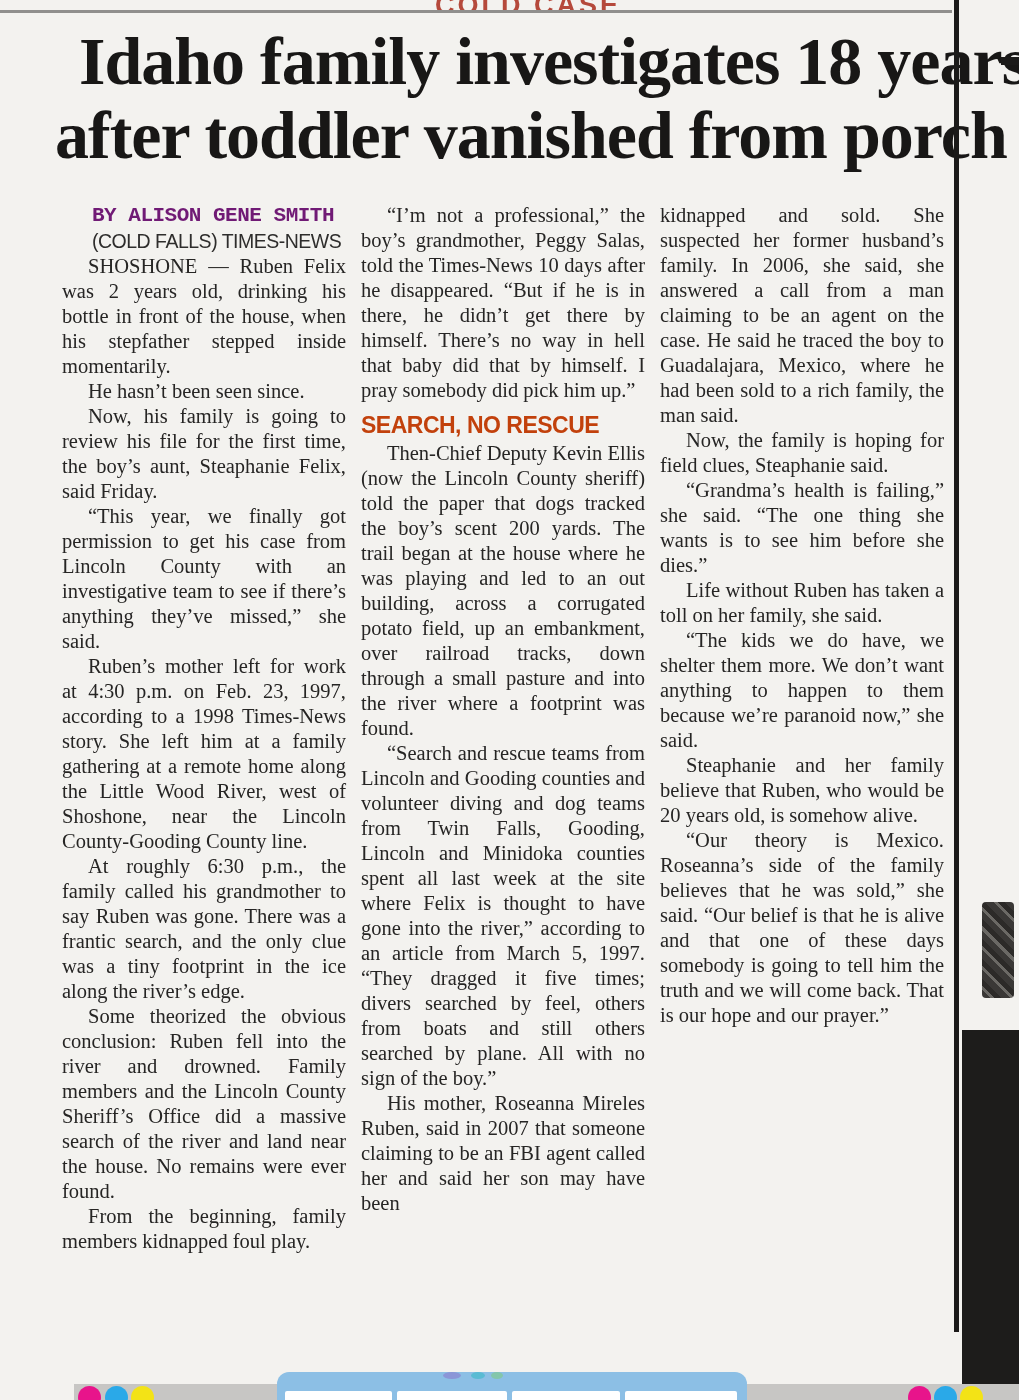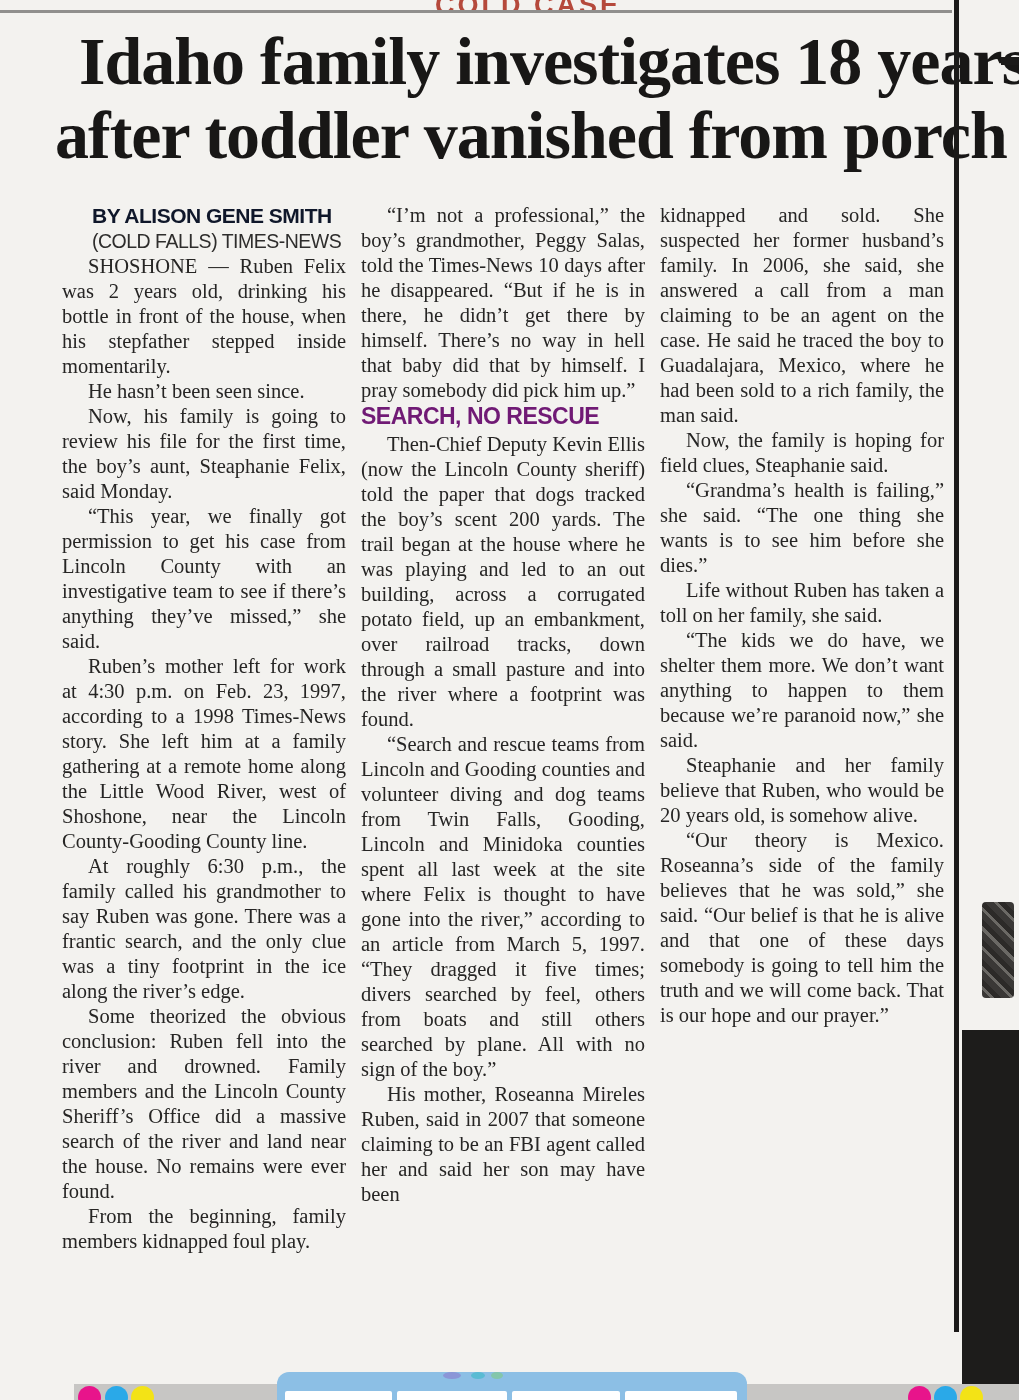--- a/index.html
+++ b/index.html
@@ -18,28 +18,28 @@
             font-family:"Liberation Serif",serif;font-weight:700;color:#181716;
             font-size:68px;line-height:1.09;letter-spacing:-1px;}
   .headline .hl1{display:block;padding-left:24px;white-space:nowrap;}
   .headline .hl2{display:block;white-space:nowrap;}
 
   
   .columns{position:absolute;top:203px;left:62px;width:884px;height:1164px;overflow:hidden;
            display:flex;gap:15px;}
   .col{width:284px;flex:0 0 284px;font-size:20.5px;line-height:25px;color:#262524;
        text-align:justify;hyphens:auto;-webkit-hyphens:auto;}
-  .byline{font-family:Liberation Sans, sans-serif;font-weight:bold;font-size:21px;
-          line-height:26px;color:#0f172a;padding-left:30px;letter-spacing:-0.5px;text-align:left;}
+  .byline{font-family:Liberation Mono, monospace;font-weight:bold;font-size:21px;
+          line-height:26px;color:#701a75;padding-left:30px;letter-spacing:-0.5px;text-align:left;}
   .credit{font-family:"Liberation Sans",sans-serif;font-size:19.5px;line-height:25px;
           color:#2e2d2c;padding-left:30px;letter-spacing:-0.5px;text-align:left;}
   .para{margin:0;text-indent:26px;}
   .para.no-indent{text-indent:0;}
-  .subhead{margin:0 0 3px 0;font-family:"Liberation Sans",sans-serif;font-weight:bold;
-           font-size:23px;line-height:26px;letter-spacing:-0.5px;color:#701a75;text-align:left;}
+  .subhead{margin:9px 0 3px 0;font-family:"Liberation Sans",sans-serif;font-weight:bold;
+           font-size:23px;line-height:26px;letter-spacing:-0.5px;color:#c2410c;text-align:left;}
 
   
   .v-rule{position:absolute;left:954px;top:0;width:5px;height:1332px;background:#1b1a19;}
   .crop-dash{position:absolute;left:1001px;top:57px;width:18px;height:8px;background:#1b1a19;}
   .stamp{position:absolute;left:982px;top:902px;width:32px;height:96px;border-radius:4px;
          background:#4a4846;
          background-image:repeating-linear-gradient(45deg,#3a3836 0 6px,#6b6965 6px 9px,#2c2a28 9px 14px);}
   .black-block{position:absolute;left:962px;top:1030px;width:57px;height:356px;background:#1d1c1b;}
 
   
@@ -67,21 +67,21 @@
     <span class="hl2">after toddler vanished from porch</span>
   </h1>
 
   <div class="columns">
 
     <div class="col">
       <div class="byline">BY ALISON GENE SMITH</div>
       <div class="credit">(COLD FALLS) TIMES-NEWS</div>
       <p class="para">SHOSHONE — Ruben Felix was 2 years old, drinking his bottle in front of the house, when his stepfather stepped inside momentarily.</p>
       <p class="para">He hasn’t been seen since.</p>
-      <p class="para">Now, his family is going to review his file for the first time, the boy’s aunt, Steaphanie Felix, said Monday.</p>
+      <p class="para">Now, his family is going to review his file for the first time, the boy’s aunt, Steaphanie Felix, said Friday.</p>
       <p class="para">“This year, we finally got permission to get his case from Lincoln County with an investigative team to see if there’s anything they’ve missed,” she said.</p>
       <p class="para">Ruben’s mother left for work at 4:30 p.m. on Feb. 23, 1997, according to a 1998 Times-News story. She left him at a family gathering at a remote home along the Little Wood River, west of Shoshone, near the Lincoln County-Gooding County line.</p>
       <p class="para">At roughly 6:30 p.m., the family called his grandmother to say Ruben was gone. There was a frantic search, and the only clue was a tiny footprint in the ice along the river’s edge.</p>
       <p class="para">Some theorized the obvious conclusion: Ruben fell into the river and drowned. Family members and the Lincoln County Sheriff’s Office did a massive search of the river and land near the house. No remains were ever found.</p>
       <p class="para">From the beginning, family members kidnapped foul play.</p>
     </div>
 
     <div class="col">
       <p class="para">“I’m not a professional,” the boy’s grandmother, Peggy Salas, told the Times-News 10 days after he disappeared. “But if he is in there, he didn’t get there by himself. There’s no way in hell that baby did that by himself. I pray somebody did pick him up.”</p>
       <h2 class="subhead">SEARCH, NO RESCUE</h2>

